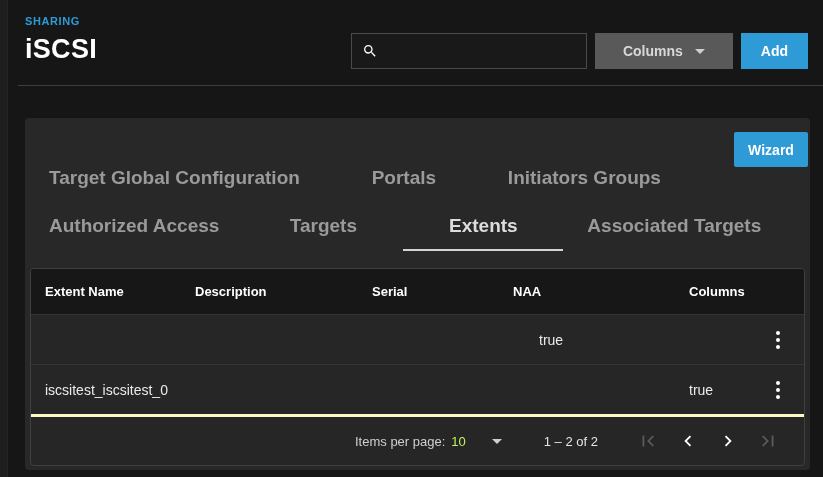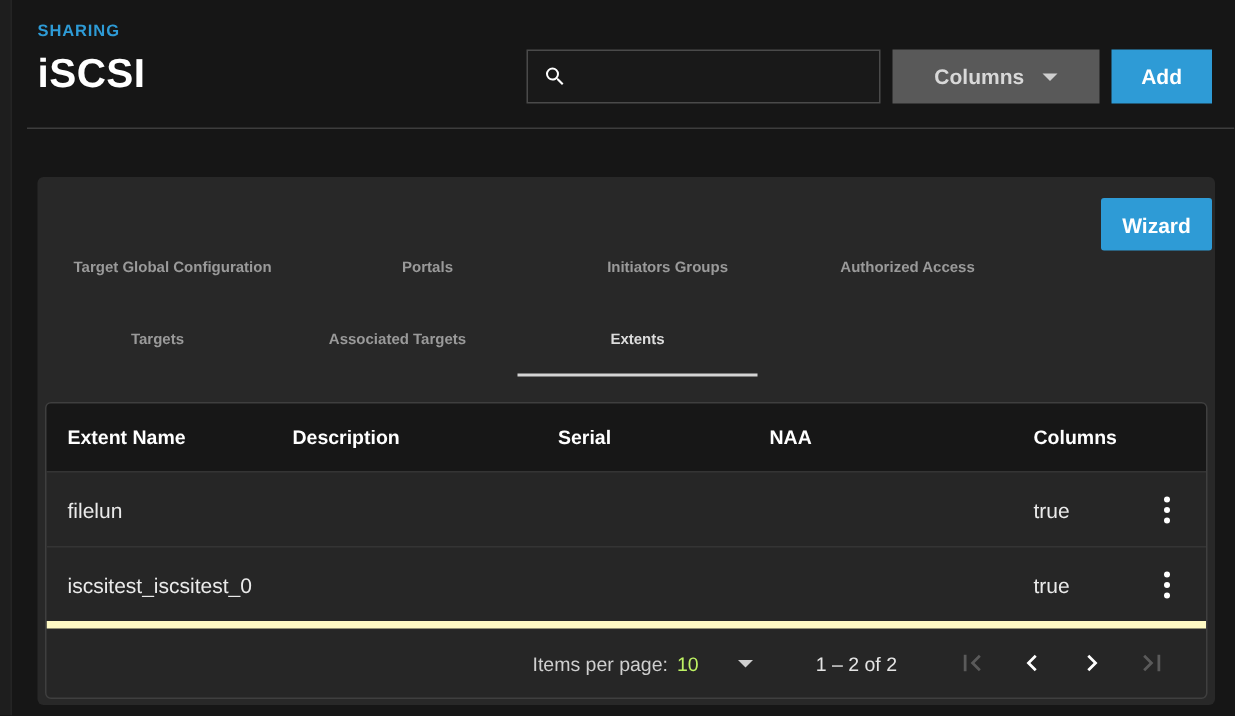--- a/index.html
+++ b/index.html
@@ -66,21 +66,21 @@
     width: 74px; height: 35px;
     background: #2e9bd6; color: #fff; border-radius: 2px;
   }
   
   .tabs {
     margin-top: 37px; display: flex; flex-wrap: wrap; align-items: stretch;
   }
   .tab {
     height: 48px; min-width: 160px; padding: 0 24px;
     display: flex; align-items: center; justify-content: center;
-    color: #9a9a9a; font-size: 10px; font-weight: 700;
+    color: #9a9a9a; font-size: 19px; font-weight: 700;
     cursor: pointer; border-bottom: 2px solid transparent;
   }
   .tab.active { color: #dcdcdc; border-bottom: 2px solid #d4d4d4; }
   
   .table-wrap {
     margin: 17px 5px 0 5px;
     border: 1px solid #3f3f3f; border-radius: 4px;
     background: #262626; overflow: hidden;
   }
   .thead {
@@ -101,21 +101,21 @@
   .c-enabled{ flex: 1; }
   .c-actions{ width: 52px; display: flex; justify-content: center; padding-left: 0; }
   .kebab {
     width: 36px; height: 36px; background: transparent; border: none; cursor: pointer;
     display: flex; flex-direction: column; align-items: center; justify-content: center; gap: 3px;
   }
   .kebab i { width: 4px; height: 4px; border-radius: 50%; background: #ffffff; }
   
   .paginator {
     display: flex; align-items: center; justify-content: flex-end;
-    height: 51px; border-top: 5px solid #fef9c3;
+    height: 51px; border-top: 3px solid #fef9c3;
     padding-right: 16px; color: #cfcfcf; font-size: 13px;
   }
   .ipp-value { margin-left: 6px; color: #bef264; }
   .ipp-select {
     display: flex; align-items: center; cursor: pointer; margin-left: 26px;
   }
   .range-label { margin-left: 42px; color: #e4e4e4; }
   .pager-buttons { display: flex; align-items: center; margin-left: 30px; }
   .pager-btn {
     width: 40px; height: 40px; background: transparent; border: none;
@@ -152,36 +152,35 @@
 
 <div class="card">
   <button class="btn btn-wizard">Wizard</button>
 
   <div class="tabs">
     <div class="tab">Target Global Configuration</div>
     <div class="tab">Portals</div>
     <div class="tab">Initiators Groups</div>
     <div class="tab">Authorized Access</div>
     <div class="tab">Targets</div>
+    <div class="tab active">Extents</div>
     <div class="tab">Associated Targets</div>
-    <div class="tab active">Extents</div>
   </div>
 
   <div class="table-wrap">
     <div class="thead">
       <div class="cell c-name">Extent Name</div>
       <div class="cell c-desc">Description</div>
       <div class="cell c-serial">Serial</div>
       <div class="cell c-naa">NAA</div>
       <div class="cell c-enabled">Columns</div>
       <div class="cell c-actions"></div>
     </div>
 
     <div class="trow">
-      <div class="cell c-name">filelun</div>
       <div class="cell c-desc"></div>
       <div class="cell c-serial"></div>
       <div class="cell c-naa"></div>
       <div class="cell c-enabled">true</div>
       <div class="cell c-actions">
         <button class="kebab">
           <i></i>
             <i></i>
             <i></i>
         </button>

